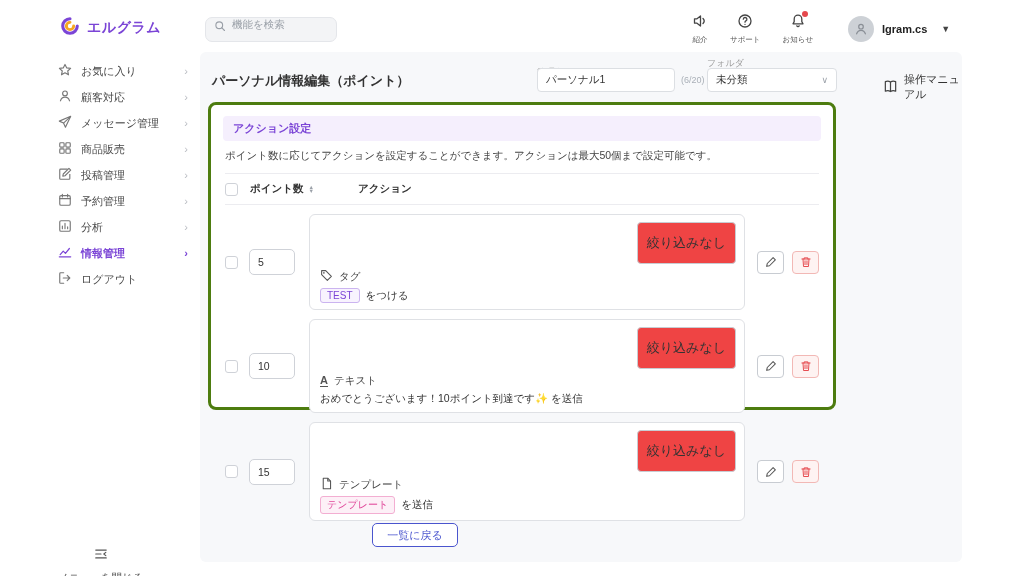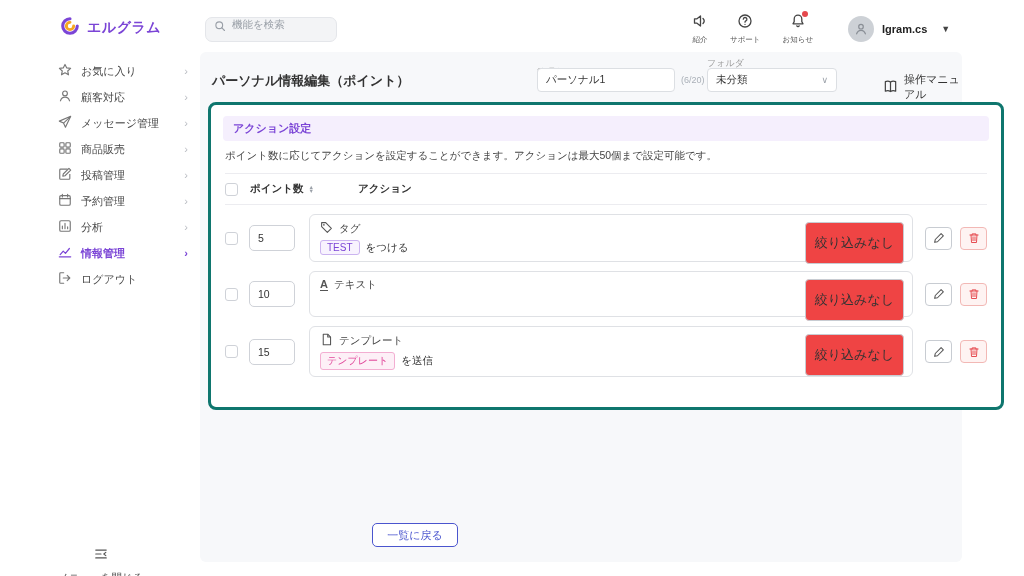--- a/index.html
+++ b/index.html
@@ -43,22 +43,22 @@
   .admin-count { position:absolute; left:481px; top:23px; font-size:9px; color:#aab0b8; }
   .folder-label { left:507px; top:5px; }
   .folder-select { position:absolute; left:507px; top:16px; width:130px; height:24px; border:1px solid #dcdfe3;
                    border-radius:4px; background:#fff; font-size:10.5px; padding:0 8px; color:#333;
                    display:flex; align-items:center; justify-content:space-between; cursor:pointer; }
   .folder-select .caret { color:#9aa0a8; margin:0; }
   .manual { position:absolute; left:683px; top:20px; display:flex; align-items:center; gap:6px;
             font-size:11px; color:#333; cursor:pointer; }
 
   
-  .panel { position:absolute; left:8px; top:50px; width:796px; height:308px; background:#fff;
-           border:3px solid #0f766e; border-radius:8px; }
+  .panel { position:absolute; left:8px; top:50px; width:628px; height:308px; background:#fff;
+           border:3px solid #4d7c0f; border-radius:8px; }
   .section-title { margin:11px 12px 8px; background:#f5effd; color:#7b45d6; font-size:11px; font-weight:bold;
                    padding:5px 10px; border-radius:4px; }
   .desc { margin:0 14px 10px; font-size:10.5px; color:#444; }
   .btn-row { margin:0 14px 10px; display:flex; gap:10px; }
   .btn-add, .btn-bulk { font-size:10.5px; padding:5px 13px; border-radius:5px; background:#fff; cursor:pointer;
                         font-family:inherit; }
   .btn-add  { border:1px solid #a77ee8; color:#7b45d6; }
   .btn-bulk { border:1px solid #c8ccd2; color:#333; }
   .thead { display:flex; align-items:center; margin:0 14px 9px; padding:8px 0;
            border-top:1px solid #ececf0; border-bottom:1px solid #ececf0; }
@@ -68,21 +68,21 @@
   .sort { display:inline-flex; flex-direction:column; margin-left:5px; color:#9aa0a8; font-size:5.5px;
           line-height:4.5px; cursor:pointer; }
   .col-action { margin-left:44px; font-size:10.5px; font-weight:bold; color:#333; }
 
   .row { display:flex; align-items:center; margin:0 14px 9px; }
   .point-input { width:46px; height:26px; border:1px solid #cfd2d8; border-radius:5px; background:#fff;
                  font-size:10.5px; text-align:left; padding:0 8px; margin:0 14px 0 11px; outline:none;
                  color:#333; font-family:inherit; flex:0 0 auto; }
   .card { flex:1; border:1px solid #dfe1e5; border-radius:6px; background:#fff; padding:6px 10px; position:relative;
           min-height:46px; }
-  .card-type { display:flex; align-items:center; gap:6px; font-size:10.5px; color:#444; }
+  .card-type { display:flex; align-items:center; gap:6px; font-size:10.5px; color:#444;margin-top:48px; }
   .card-body { margin-top:4px; display:flex; align-items:center; gap:6px; font-size:10.5px; color:#333; }
   .chip { border-radius:3px; padding:1px 6px; font-size:10px; }
   .chip-purple { border:1px solid #cbb4f0; color:#7b45d6; background:#f8f3fe; }
   .chip-pink   { border:1px solid #f3aed2; color:#e0489a; background:#fdf0f7; }
   .filter-btn { position:absolute; right:8px; top:7px; border:1px solid #c8ccd2; border-radius:4px; background:#ef4444;
                 font-size:13px; padding:11px 9px; color:#333; cursor:pointer; font-family:inherit; }
   .row-actions { display:flex; gap:8px; margin-left:12px; flex:0 0 auto; }
   .sq-btn { width:27px; height:23px; border-radius:4px; display:flex; align-items:center; justify-content:center;
             cursor:pointer; background:#fff; }
   .btn-edit { border:1px solid #c8ccd2; color:#555; }
@@ -316,20 +316,23 @@
       </div>
 
       <div class="row">
         <span class="cb"></span>
         <input class="point-input" value="10" style="">
         <div class="card">
           <div class="card-type">
             <span class="a-icon">A</span>
             <span>テキスト</span>
           </div>
+          <div class="card-body">
+            <span>おめでとうございます！10ポイント到達です✨ を送信</span>
+          </div>
           <button class="filter-btn">絞り込みなし</button>
         </div>
         <div class="row-actions">
           <span class="sq-btn btn-edit">
               <svg width="12" height="12" viewBox="0 0 16 16" fill="none" stroke="#555" stroke-width="1.4" stroke-linejoin="round">
                 <path d="M10.8 2.2l3 3L6 13l-3.8.8L3 10z"></path>
               </svg>
             </span>
           <span class="sq-btn btn-del">
               <svg width="12" height="12" viewBox="0 0 16 16" fill="none" stroke="#e5484d" stroke-width="1.3" stroke-linecap="round">

